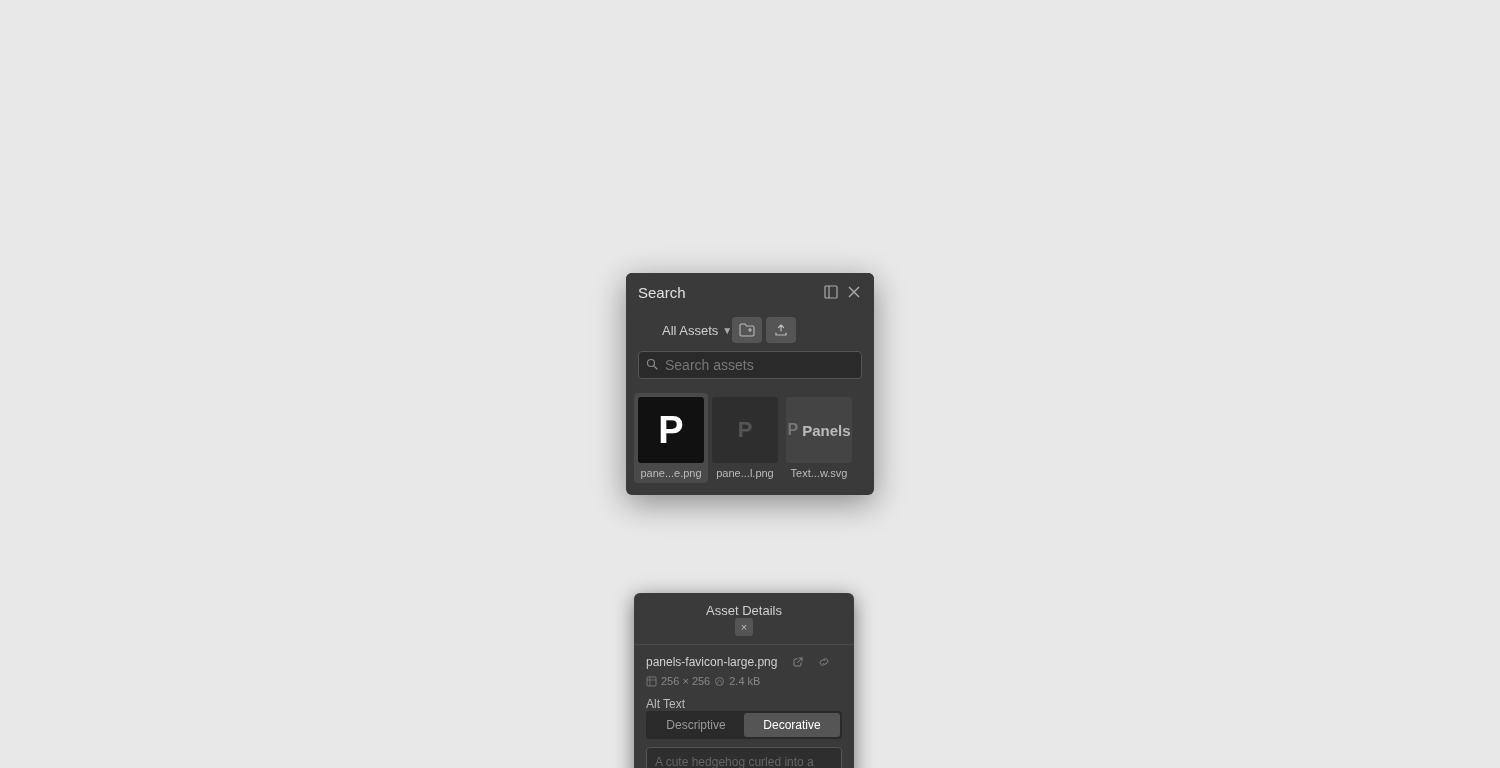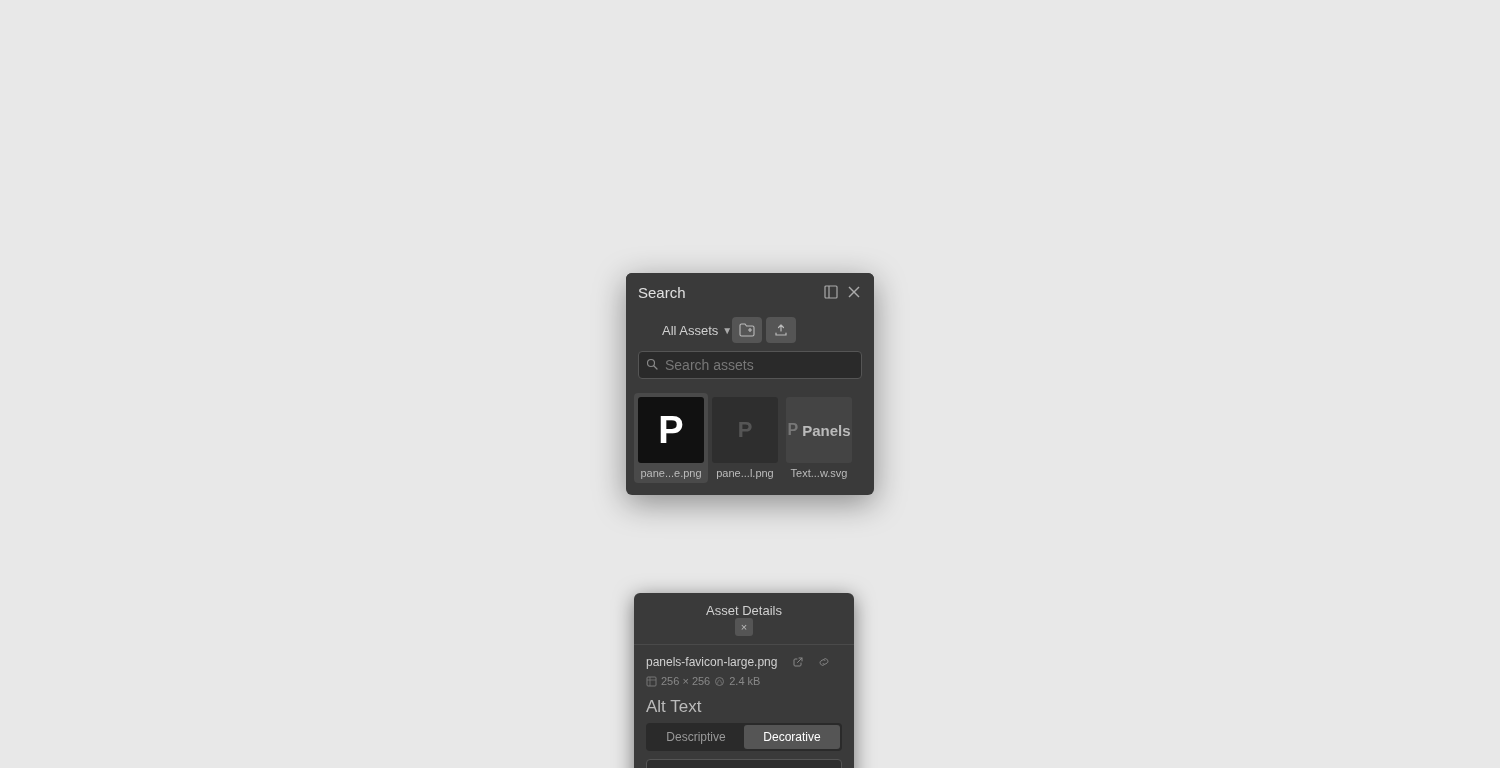--- a/index.html
+++ b/index.html
@@ -308,22 +308,22 @@
       color: #888;
       font-size: 11px;
       margin-bottom: 10px;
       display: flex;
       align-items: center;
       gap: 4px;
     }
 
     .alt-text-label {
       color: #bbb;
-      font-size: 17px;
-      margin-bottom: 6px;
+      font-size: 12px;
+      margin-bottom: 0;
     }
 
     .alt-text-tabs {
       display: flex;
       margin-bottom: 8px;
       background: #2a2a2a;
       border-radius: 4px;
       padding: 2px;
     }
 

